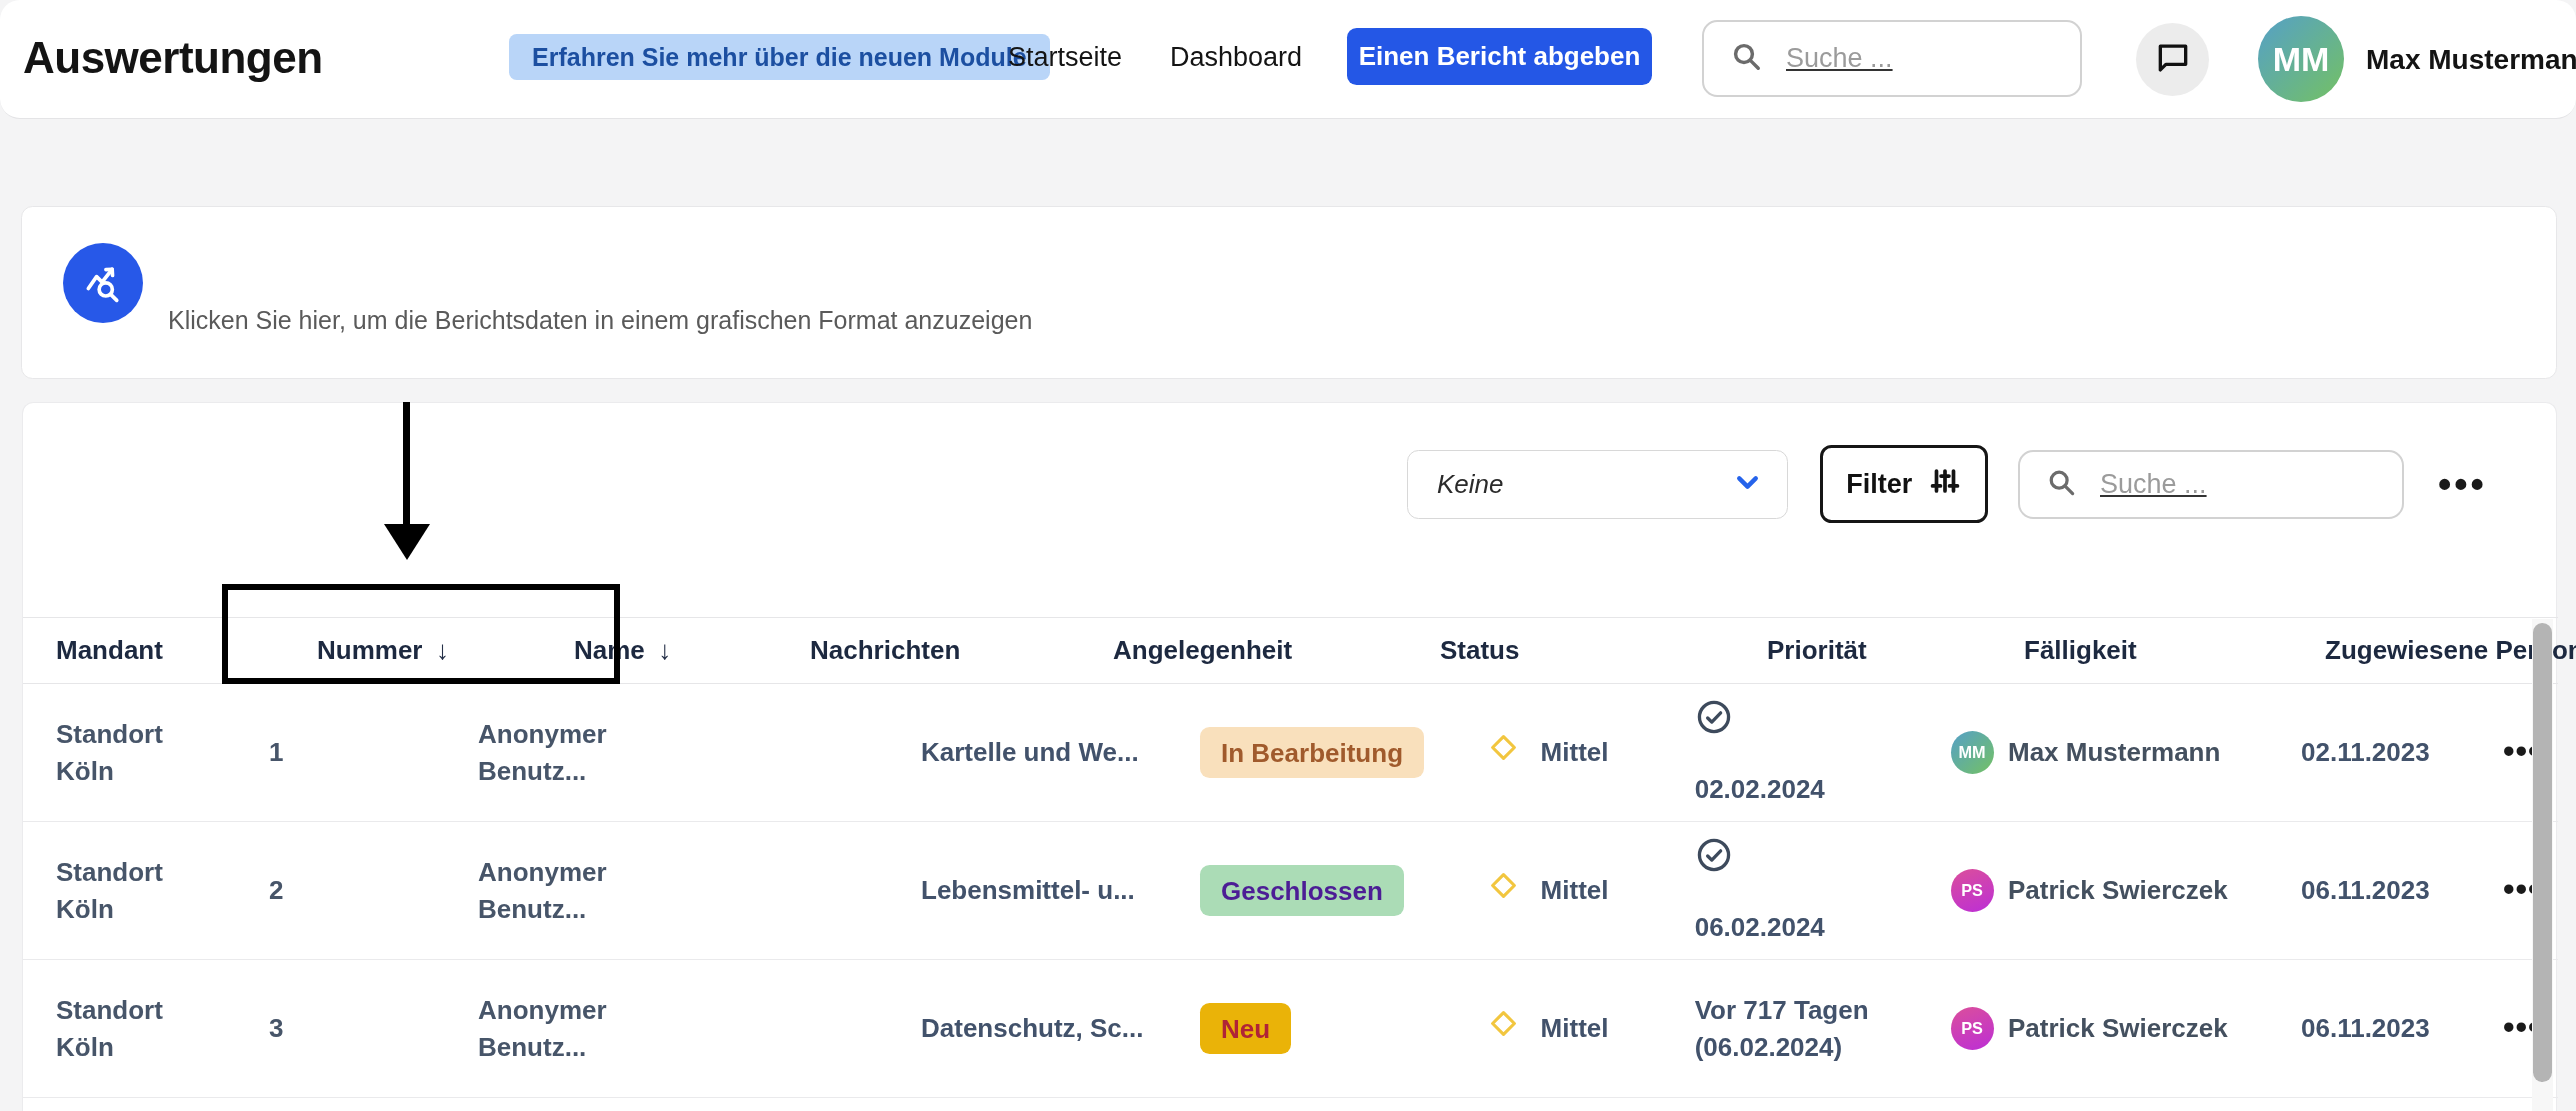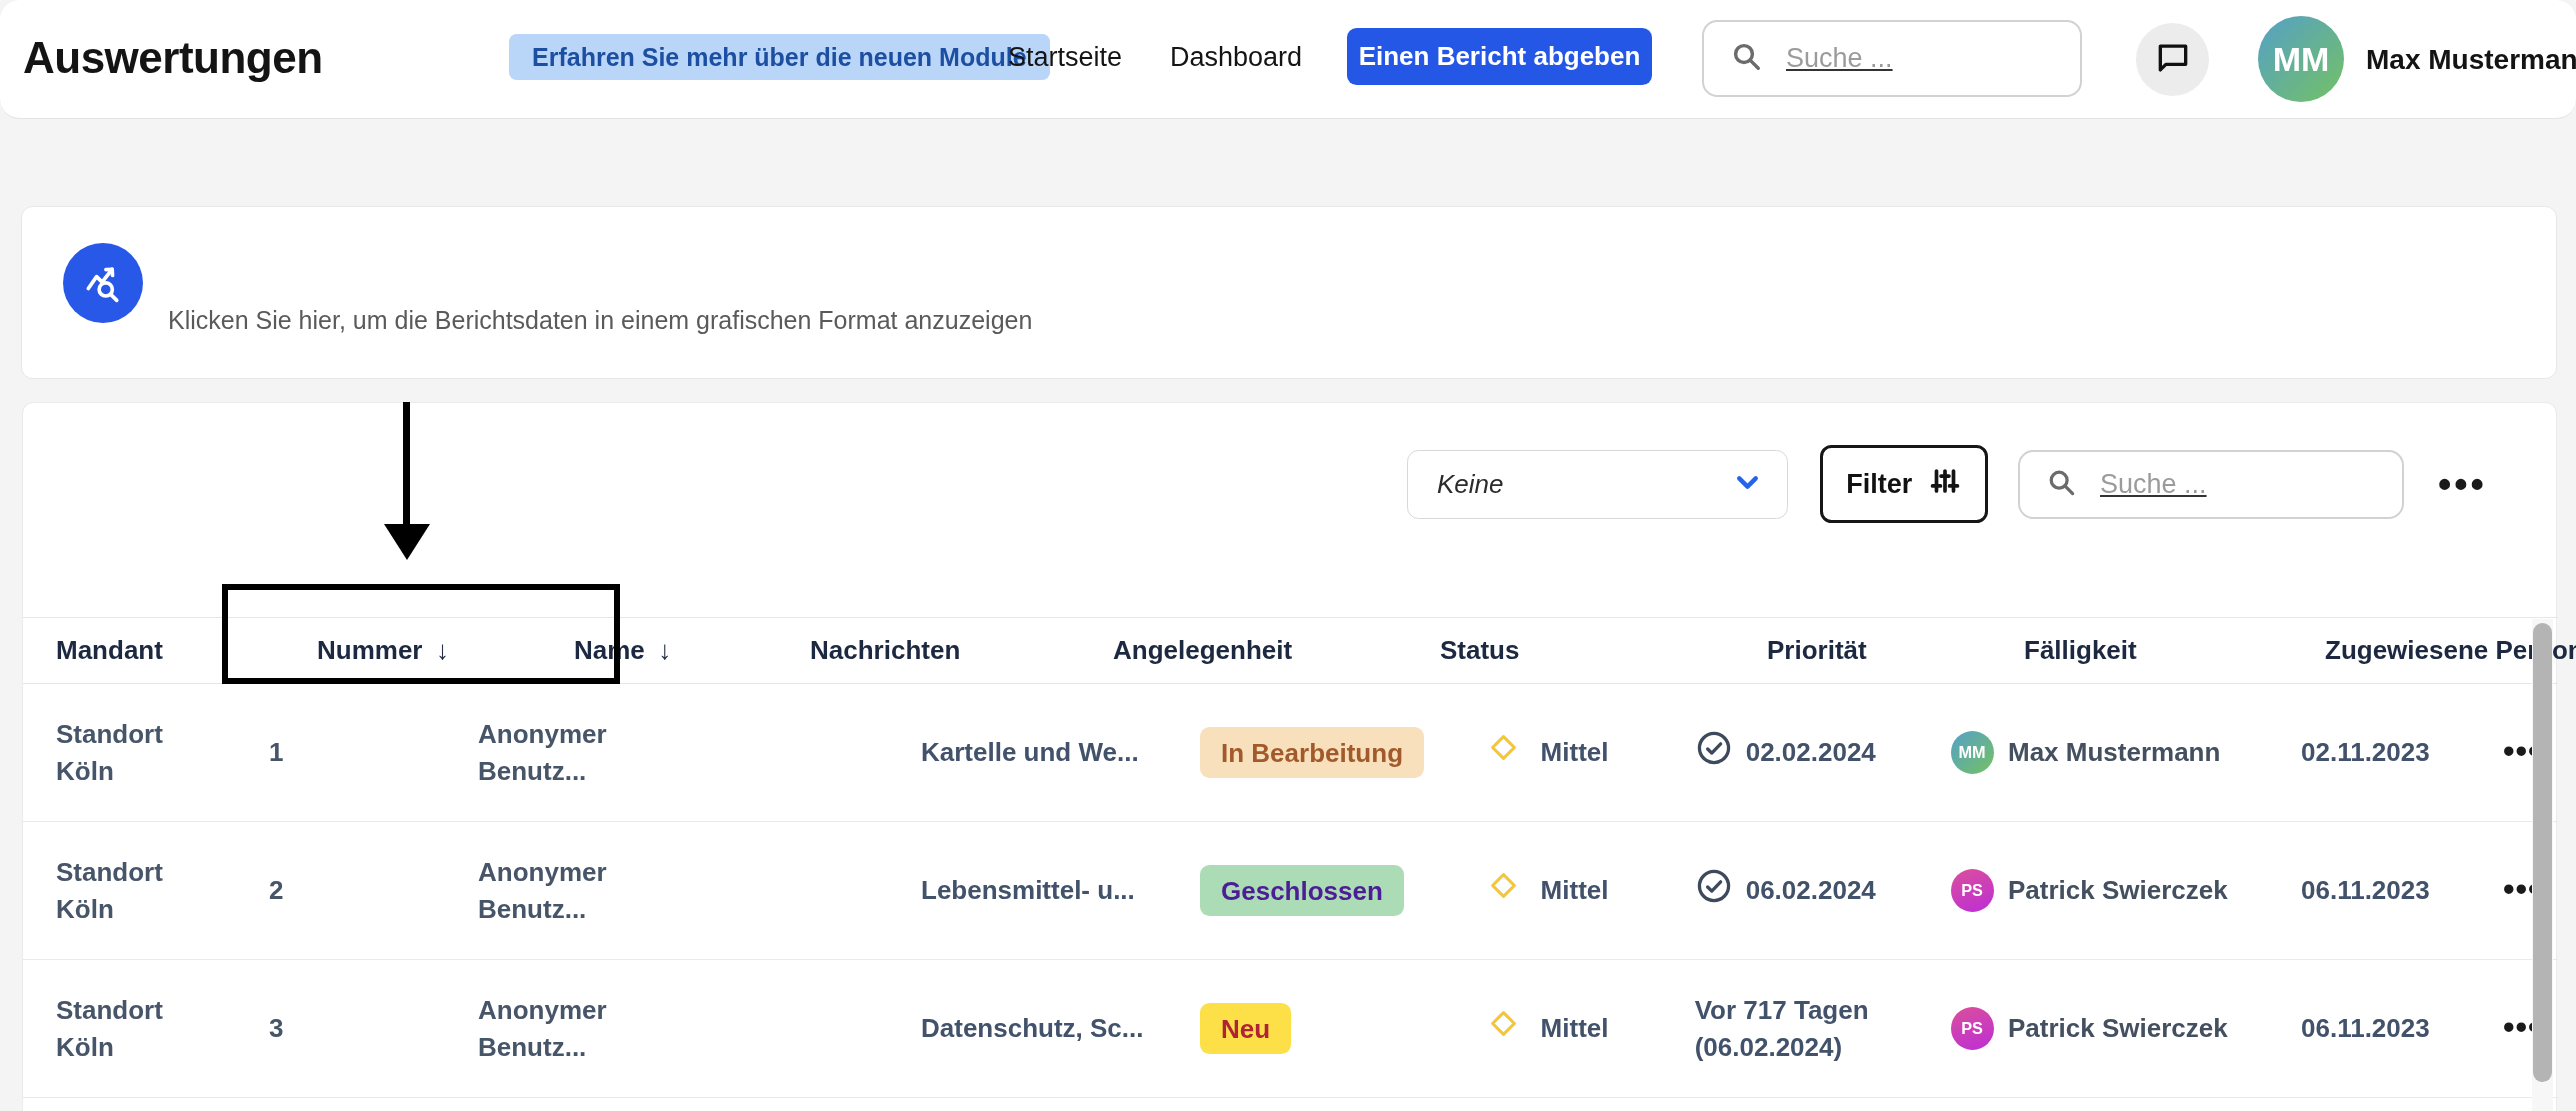--- a/index.html
+++ b/index.html
@@ -102,23 +102,23 @@
   .cell { font-size:26px; font-weight:600; color:#475569; line-height:1.4; }
   .cell--wrap-mandant span { display:inline-block; width:134px; }
   .cell--wrap-name span { display:inline-block; width:158px; }
   .cell--bold { font-weight:700; color:#42526b; }
   .badge {
     display:inline-flex; align-items:center; font-size:26px; font-weight:600;
     border-radius:9.6px; padding:12.4px 21px; line-height:1;
   }
   .badge--progress { background:#f9e0bc; color:#a05a2c; }
   .badge--closed  { background:#abdcb6; color:#4c1d95; }
-  .badge--new     { background:#fde047; color:#b02337; }
+  .badge--new     { background:#eab308; color:#b02337; }
   .prio { display:flex; align-items:center; gap:23px; padding-left:9.6px; }
-  .due { display:flex; align-items:center; gap:13px; padding-left:6.7px; font-weight:700; color:#42526b; }
+  .due { display:flex; gap:26px; padding-left:6.7px; font-weight:700; color:#42526b;flex-direction:column; }
   .due--wrap span { display:inline-block; max-width:215px; }
   .person { display:flex; align-items:center; gap:14.4px; padding-left:9.6px; }
   .person .avatar { width:43px; height:43px; font-size:16.3px; flex:0 0 auto; }
   .person-name { font-size:26px; font-weight:600; color:#44505f; white-space:nowrap; }
   .row-more { padding-left:0; }
   .row-more .more-dots { font-size:33px; letter-spacing:1px; }
 
   
   .vscroll-track { position:absolute; right:2.9px; top:216px; width:21px; height:494px; background:#f7f7f7; }
   .vscroll-thumb { position:absolute; right:3.8px; top:220px; width:19px; height:459px; background:#b4b4b4; border-radius:9.6px; }

